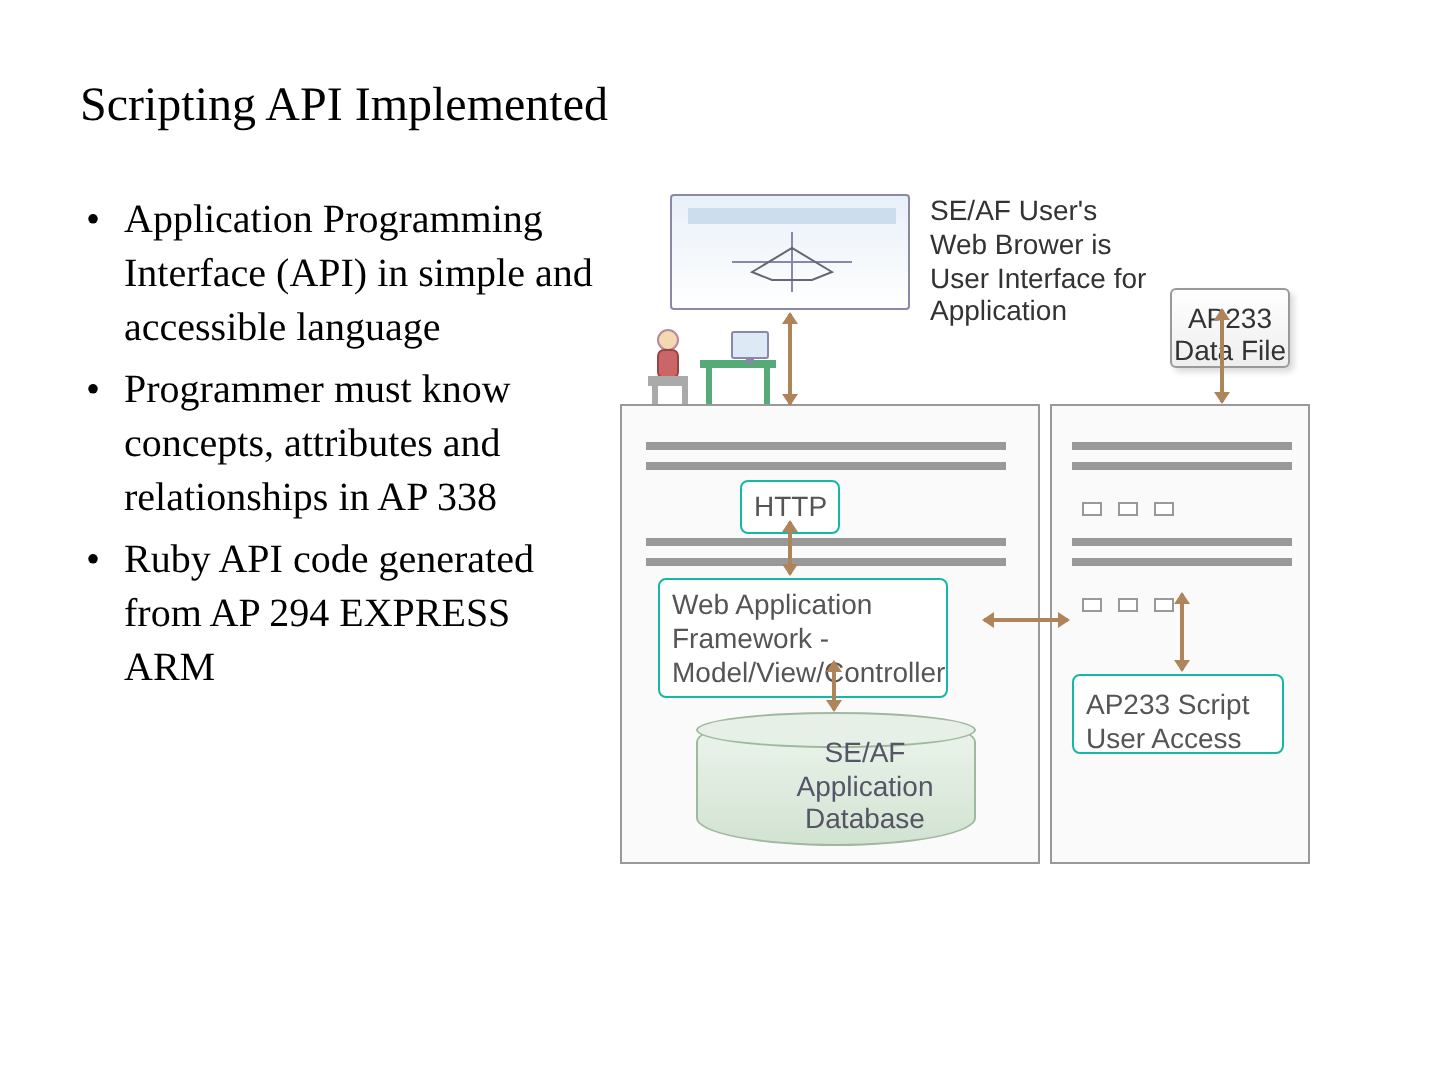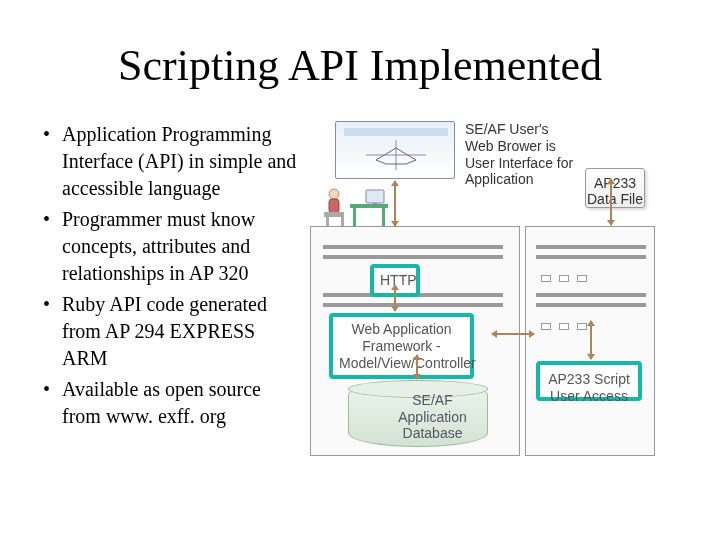--- a/index.html
+++ b/index.html
@@ -9,23 +9,23 @@
     background: #fff;
     font-family: "Times New Roman", Times, serif;
     color: #000;
     position: relative;
     overflow: hidden;
   }
   .slide {
     padding: 20px 40px;
   }
   .title {
-    font-size: 44px;
+    font-size: 24px;
     font-weight: normal;
-    text-align: center;
+    text-align: left;
     margin: 20px 0 30px 0;
   }
   .content {
     display: flex;
     gap: 10px;
   }
   .bullets {
     width: 260px;
     font-size: 20px;
     line-height: 1.35;
@@ -96,23 +96,23 @@
   }
   .stack .bar{
     width:100%; height:4px; background:#999; margin-bottom:6px;
   }
   .dots{
     position:absolute; display:flex; gap:8px;
   }
   .dots span{ width:10px; height:7px; border:1px solid #999; background:#fff;}
   .roundbox{
     position:absolute;
-    border:4px solid #14b8a6;
+    border:1px solid #14b8a6;
     border-radius:4px;
-    text-align:center;
+    text-align:left;
     background:#fff;
     padding:4px 6px;
     line-height:1.2;
     color:#555;
   }
   .http{ left:60px; top:143px; width:50px; }
   .waf{ left:19px; top:192px; width:145px; }
   .script{ left:226px; top:240px; width:106px; height:40px; padding-top:6px;}
   .db{
     position:absolute;
@@ -166,23 +166,22 @@
 </head>
 <body>
 
 <div class="slide">
   <h1 class="title">Scripting API Implemented</h1>
 
   <div class="content">
     <div class="bullets">
       <ul>
         <li>Application Programming Interface (API) in simple and accessible language</li>
-        <li>Programmer must know concepts, attributes and relationships in AP 320</li>
+        <li>Programmer must know concepts, attributes and relationships in AP 338</li>
         <li>Ruby API code generated from AP 294 EXPRESS ARM</li>
-        <li>Available as open source from www. exff. org</li>
       </ul>
     </div>
 
     <div class="diagram">
 
       <div class="box screenshot">
         <svg width="60" height="30" viewBox="0 0 60 30">
           <line x1="0" y1="15" x2="60" y2="15" stroke="#88a" stroke-width="1"></line>
           <line x1="30" y1="0" x2="30" y2="30" stroke="#88a" stroke-width="1"></line>
           <path d="M10 20 L30 8 L50 20 L40 24 L20 24 Z" fill="none" stroke="#667" stroke-width="1"></path>

